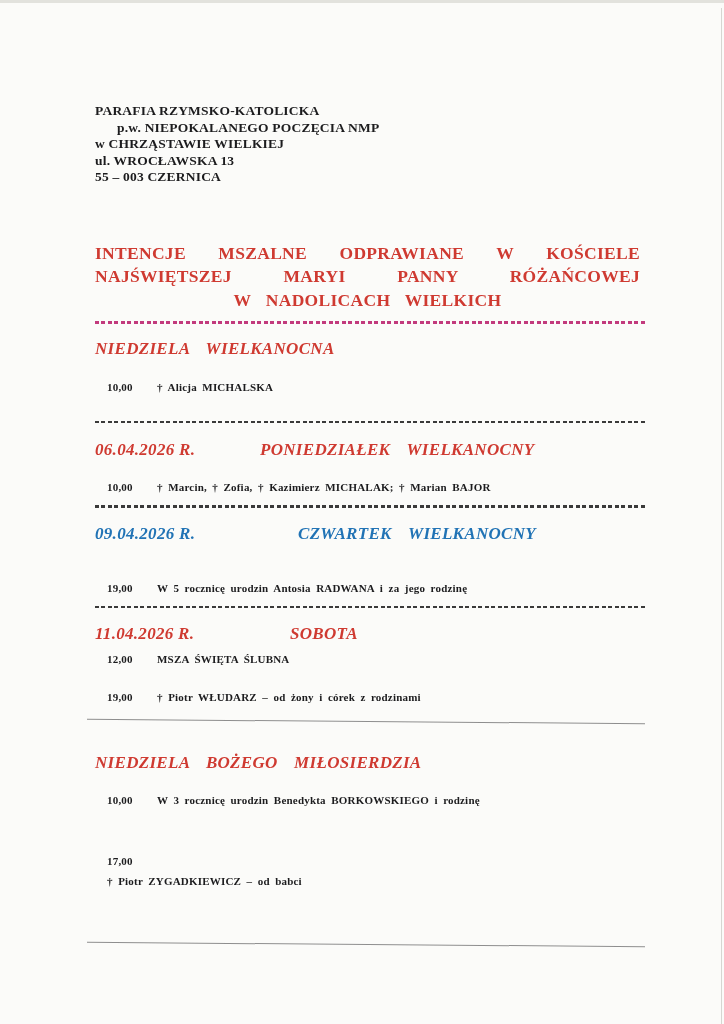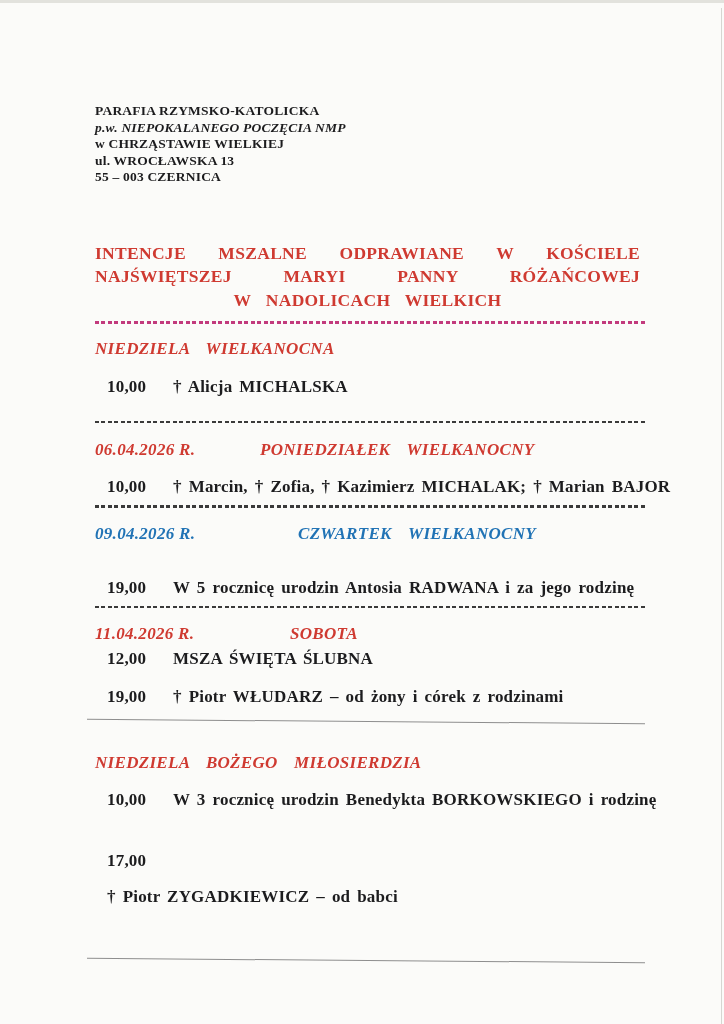--- a/index.html
+++ b/index.html
@@ -13,26 +13,26 @@
   html,body{margin:0;padding:0;}
   body{
     width:724px;height:1024px;
     background:#fbfbf9;
     font-family:"Liberation Serif","DejaVu Serif",serif;
     color:var(--ink);
     position:relative;overflow:hidden;
   }
   .scan-edge-top{position:absolute;top:0;left:0;width:724px;height:3px;background:#e2e2dd;}
   .scan-edge-right{position:absolute;top:8px;right:2px;width:1px;bottom:0;background:#d6d6d1;}
-  .page{padding:103px 48px 0 95px;}
+  .page{padding:103px 108px 0 95px;}
 
   .parish div{
     font-weight:bold;font-size:13.5px;line-height:16.5px;letter-spacing:.2px;
   }
-  .parish .it{font-style:italic;}
+  .parish .it{margin-left:22px;}
 
   .title{
     margin-top:56px;
     font-weight:bold;color:var(--red);
     font-size:17.5px;line-height:23.5px;letter-spacing:.3px;
     width:545px;
   }
   .title .j{text-align:justify;text-align-last:justify;}
   .title .c{text-align:center;word-spacing:10px;}
 
@@ -47,22 +47,22 @@
     font-size:17px;line-height:22px;letter-spacing:.3px;
   }
   .sec-heading[data-color="red"]{color:var(--red);}
   .sec-heading[data-color="blue"]{color:var(--blue);gap:38px;}
   .sec-heading .date{width:165px;flex:none;}
   .sec-heading .day{word-spacing:12px;}
 
   .entry{
     display:flex;align-items:baseline;
     margin-left:12px;
-    font-weight:bold;font-size:17px;line-height:20px;
-    letter-spacing:.2px;word-spacing:2.5px;gap:16px;
+    font-weight:bold;font-size:11px;line-height:20px;
+    letter-spacing:.2px;word-spacing:2.5px;
   }
   .entry .time{width:50px;flex:none;}
 
   
   .sep1{margin-top:9px;}
   .h1{margin-top:14px;}  .e1a{margin-top:17px;}
   .sep2{margin-top:24px;}
   .h2{margin-top:16px;}  .e2a{margin-top:16px;}
   .sep3{margin-top:8px;}
   .h3{margin-top:15px;}  .e3a{margin-top:33px;}

